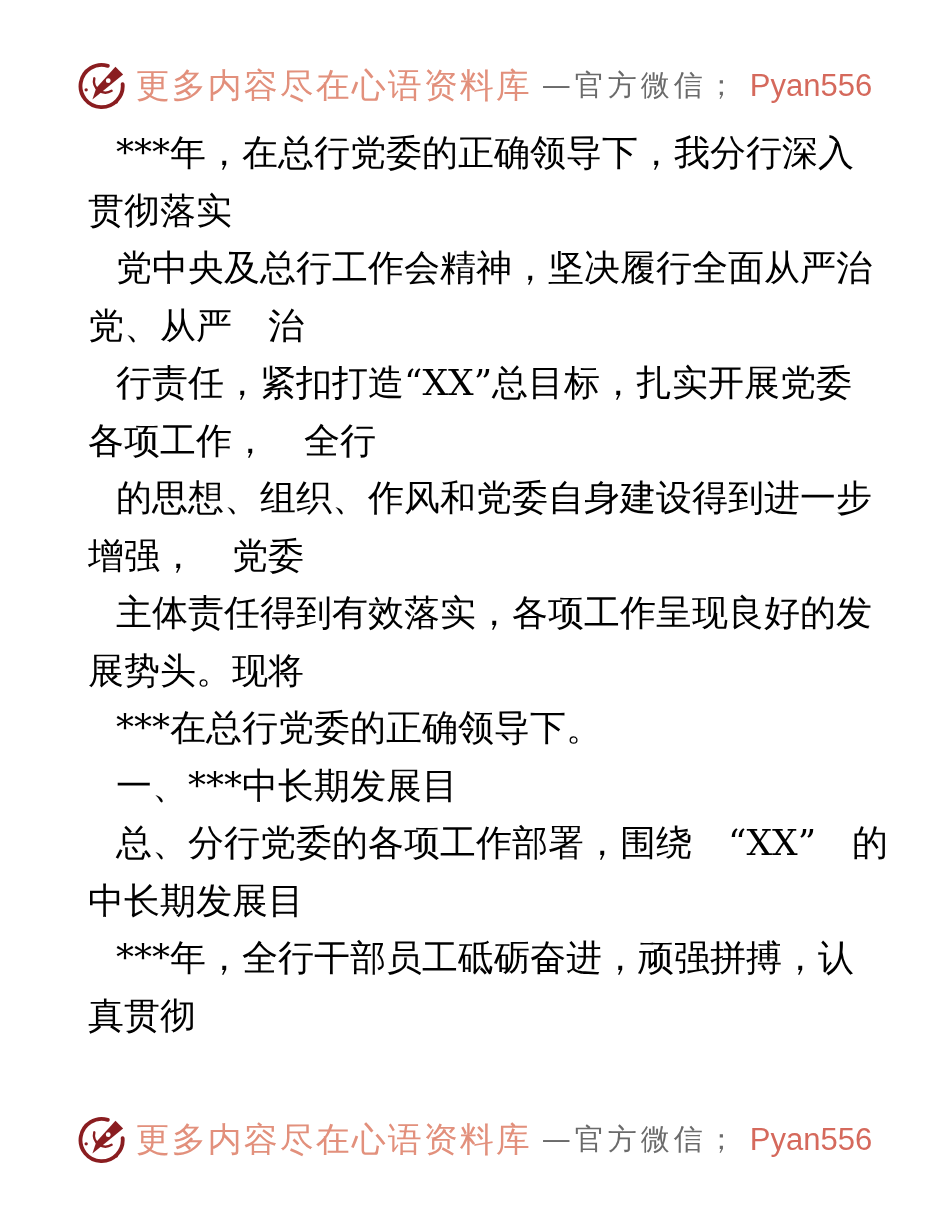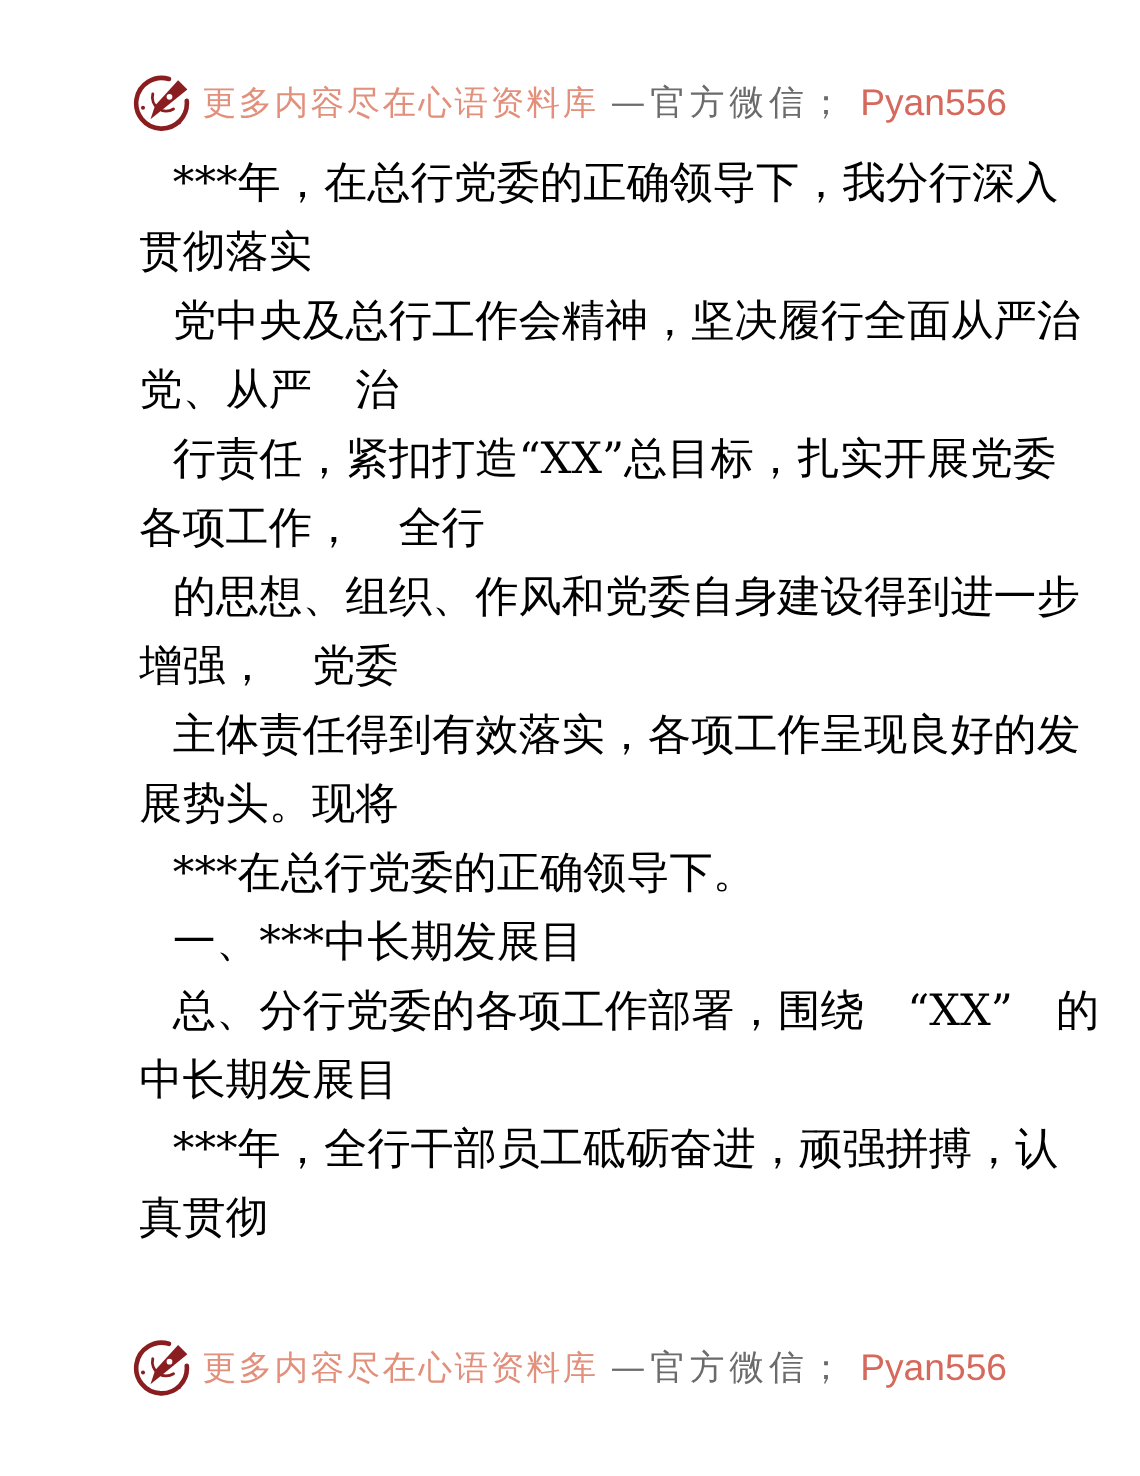--- a/index.html
+++ b/index.html
@@ -20,41 +20,40 @@
     align-items: center;
     justify-content: center;
     gap: 10px;
     white-space: nowrap;
   }
   .banner.top { top: 60px; }
   .banner.bottom { top: 1114px; }
   .logo { width: 48px; height: 48px; display: inline-block; flex: 0 0 auto; }
   .brand {
     color: var(--brand, #e2907c);
-    font-size: 28px;
+    font-size: 34px;
     letter-spacing: 2px;
     font-family: "DejaVu Serif", serif;
   }
   .wlabel {
     color: var(--label-gray, #6b6b6b);
     font-size: 29px;
     letter-spacing: 4px;
     font-family: "DejaVu Serif", serif;
   }
   .wid {
     color: var(--wid-red, #d5695c);
     font-size: 31px;
     font-family: Liberation Sans, sans-serif;
   }
   .doc {
     position: absolute;
     top: 124px;
     left: 88px;
     width: 790px;
-    margin-left: 28px;
   }
   .para {
     margin: 0;
     padding: 0;
     text-indent: 28px;
     font-size: 36px;
     line-height: 57.5px;
     letter-spacing: 0px;
     color: var(--text-color, #000000);
     white-space: nowrap;

